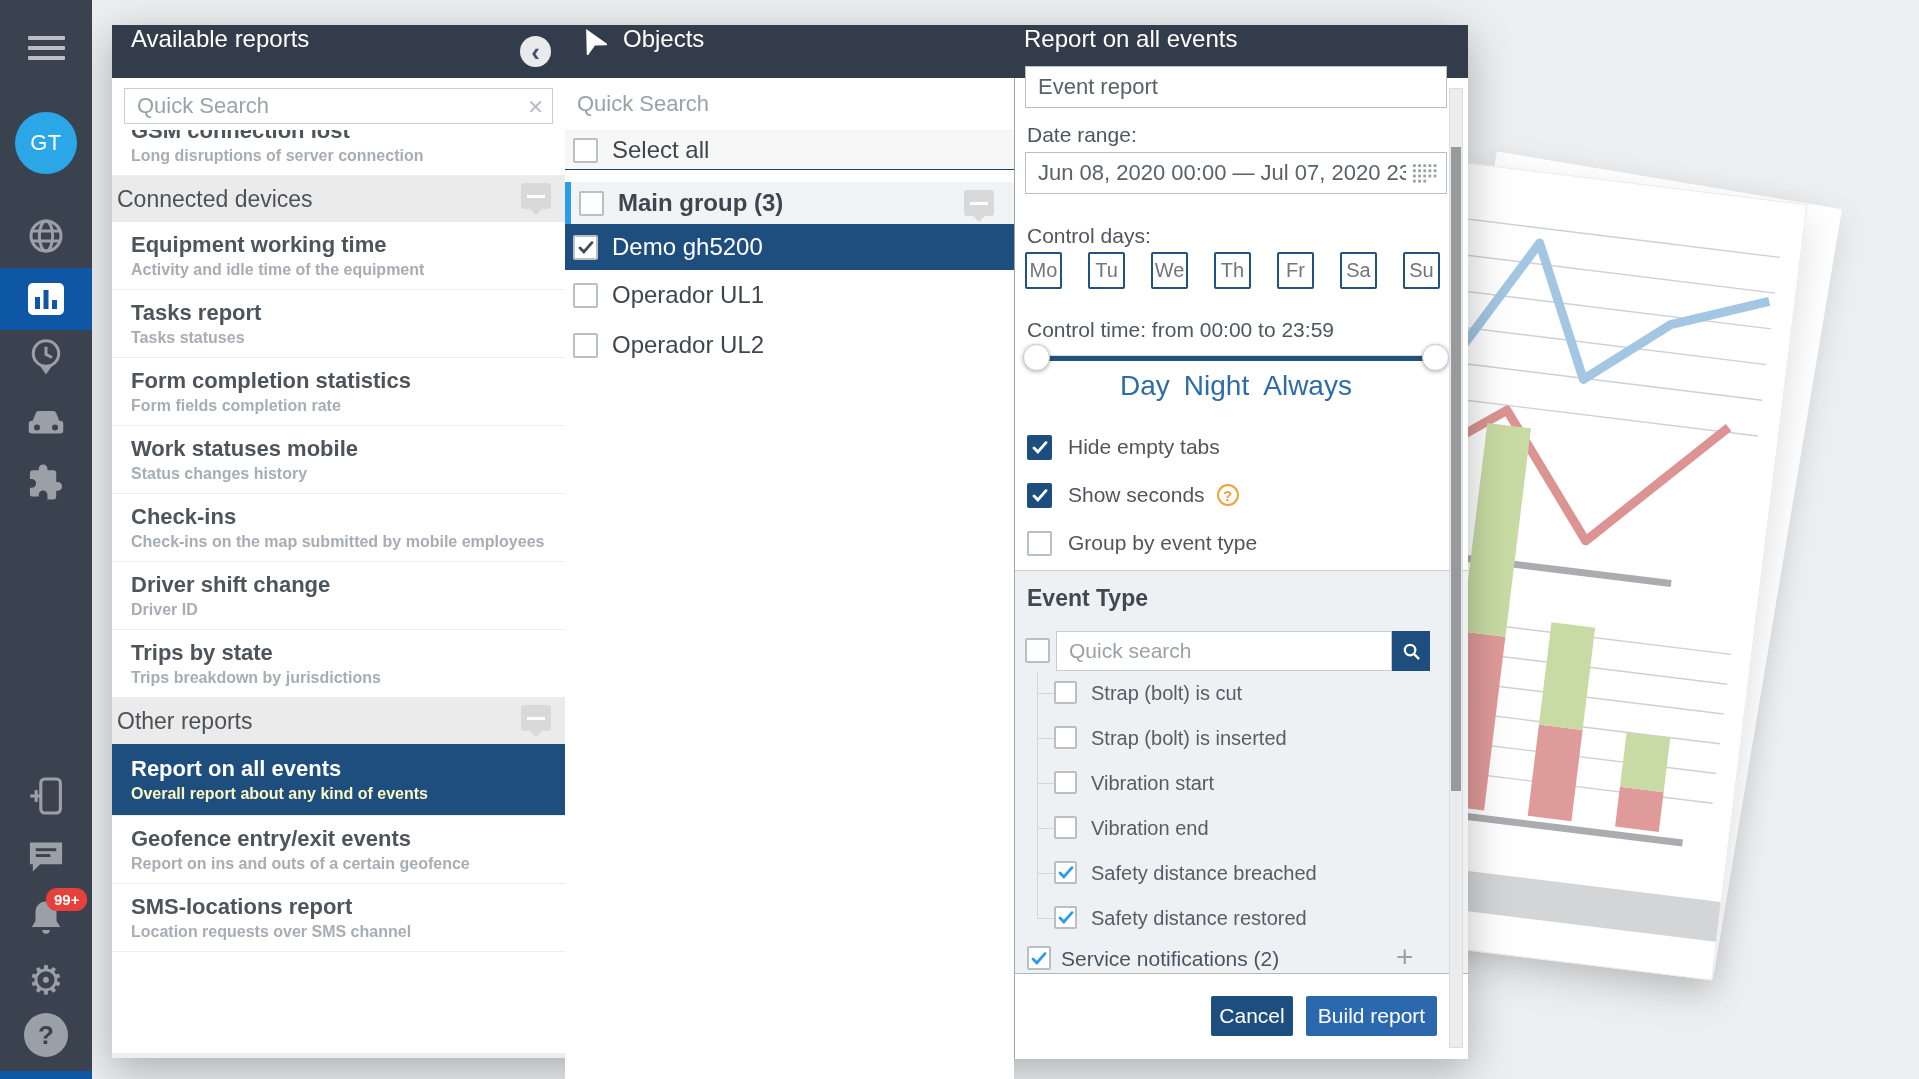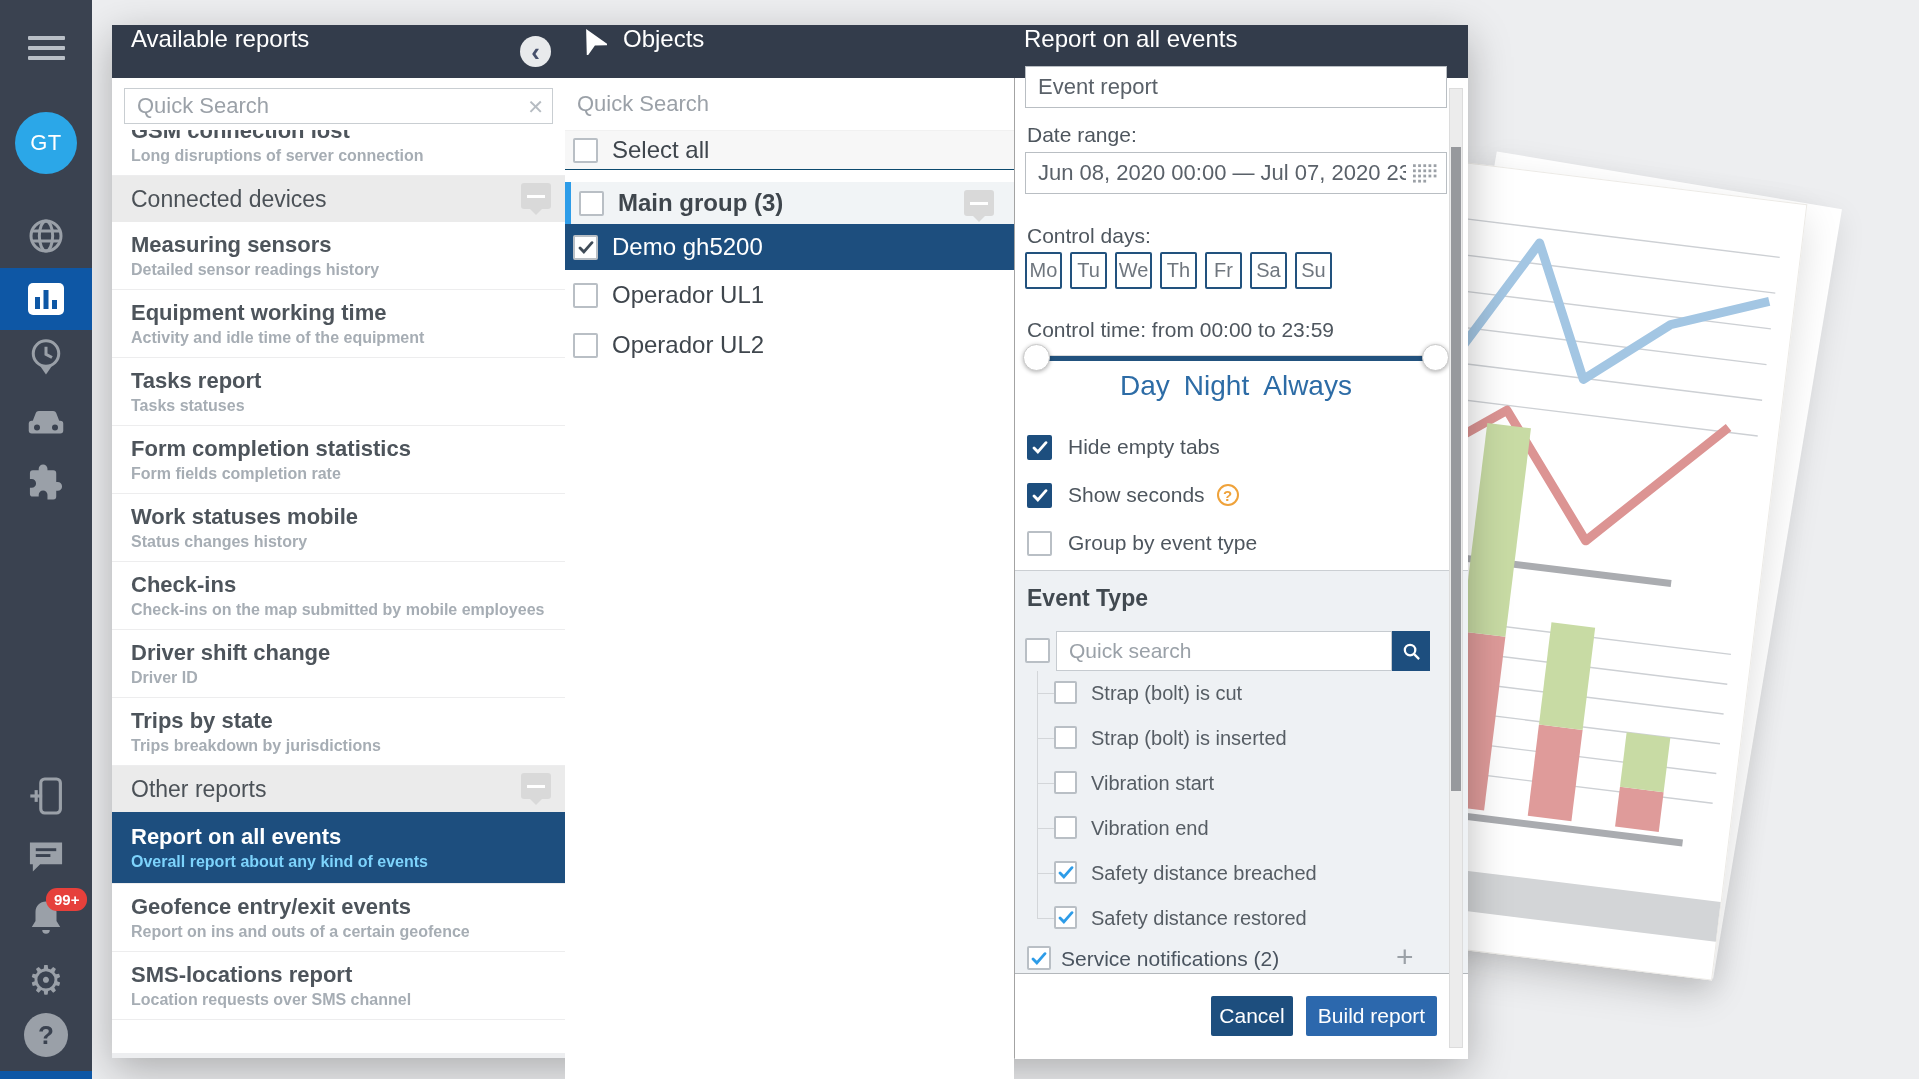--- a/index.html
+++ b/index.html
@@ -54,23 +54,23 @@
                    padding:0 36px 0 12px;font-size:22px;color:#555c63;font-family:inherit;}
   .rp-search input::placeholder{color:#9ba1a8;}
   .rp-clear{position:absolute;right:9px;top:7px;font-size:20px;color:#b6bcc2;cursor:pointer;}
   .rp-list{position:absolute;left:0;right:0;top:52px;bottom:0;overflow:hidden;}
   .ritem{padding:9px 14px 9px 19px;border-bottom:1px solid #ededee;cursor:pointer;background:#fff;}
   .ritem.clipped{margin-top:-22px;}
   .rtitle{font-size:22px;font-weight:bold;color:#4d545b;line-height:27px;}
   .rsub{font-size:16px;font-weight:bold;color:#a6adb4;line-height:21px;margin-top:1px;}
   .ritem.sel{background:#1d4e7e;padding-top:11px;padding-bottom:11px;}
   .ritem.sel .rtitle{color:#fff;}
-  .ritem.sel .rsub{color:#7dd3fc;}
+  .ritem.sel .rsub{color:#fef9c3;}
   .rsec{position:relative;height:46px;background:#ebebeb;display:flex;align-items:center;
-        padding-left:19px;cursor:pointer;}
+        padding-left:5px;cursor:pointer;}
   .rsec-label{font-size:23px;font-weight:500;color:#4b5157;}
   .balloon{position:absolute;right:14px;top:7px;width:30px;height:26px;background:#d9d9d9;
            border-radius:3px;cursor:pointer;}
   .balloon::after{content:'';position:absolute;left:50%;top:100%;margin-left:-6px;
                   border:6px solid transparent;border-top-color:#d9d9d9;}
   .balloon .bm{position:absolute;left:6px;right:6px;top:12px;height:3px;background:#fff;}
 
   
   .ob-search{position:relative;height:52px;border-bottom:1px solid #f1f1f1;}
   .ob-search input{width:100%;height:100%;border:none;outline:none;box-sizing:border-box;
@@ -92,21 +92,21 @@
       border-radius:2px;display:inline-flex;align-items:center;justify-content:center;flex:none;cursor:pointer;}
   .cb svg{width:16px;height:13px;}
   .cb.dark{background:#1d4e7e;border-color:#1d4e7e;}
   .cb.small{width:23px;height:23px;}
 
   
   .rep-label{position:absolute;left:12px;font-size:21px;color:#4e565e;}
   .rep-input{position:absolute;left:10px;width:422px;height:42px;box-sizing:border-box;
              border:1px solid #b9bec3;font-size:22px;color:#5a6169;padding:0 40px 0 12px;font-family:inherit;}
   .cal-ico{position:absolute;left:398px;cursor:pointer;}
-  .days{position:absolute;left:10px;top:174px;display:flex;gap:8px;}
+  .days{position:absolute;left:10px;top:174px;display:flex;gap:26px;}
   .daybtn{width:37px;height:37px;box-sizing:border-box;border:2px solid #22527e;background:#fff;
           color:#6f767e;font-size:20px;font-family:inherit;display:flex;align-items:center;
           justify-content:center;border-radius:2px;cursor:pointer;}
   .slider{position:absolute;left:10px;top:266px;width:422px;height:28px;}
   .slider .track{position:absolute;left:0;right:0;top:11px;height:6px;background:#dcdcdc;border-radius:3px;}
   .slider .fill{position:absolute;left:13px;right:13px;top:12px;height:5px;background:#22527e;}
   .hdl{position:absolute;top:0;width:27px;height:27px;border-radius:50%;background:#fff;
        border:1px solid #c9c9c9;box-sizing:border-box;box-shadow:0 1px 4px rgba(0,0,0,.3);cursor:pointer;}
   .hdl.l{left:-2px;}.hdl.r{right:-2px;}
   .tlinks{position:absolute;left:0;top:292px;width:442px;text-align:center;}
@@ -313,24 +313,20 @@
       <div class="rp-list">
           <div class="ritem clipped">
             <div class="rtitle">GSM connection lost</div>
             <div class="rsub">Long disruptions of server connection</div>
           </div>
           <div class="rsec">
             <span class="rsec-label">Connected devices</span>
             <span class="balloon">
               <span class="bm"></span>
             </span>
-          </div>
-          <div class="ritem">
-            <div class="rtitle">Measuring sensors</div>
-            <div class="rsub">Detailed sensor readings history</div>
           </div>
           <div class="ritem">
             <div class="rtitle">Equipment working time</div>
             <div class="rsub">Activity and idle time of the equipment</div>
           </div>
           <div class="ritem">
             <div class="rtitle">Tasks report</div>
             <div class="rsub">Tasks statuses</div>
           </div>
           <div class="ritem">

